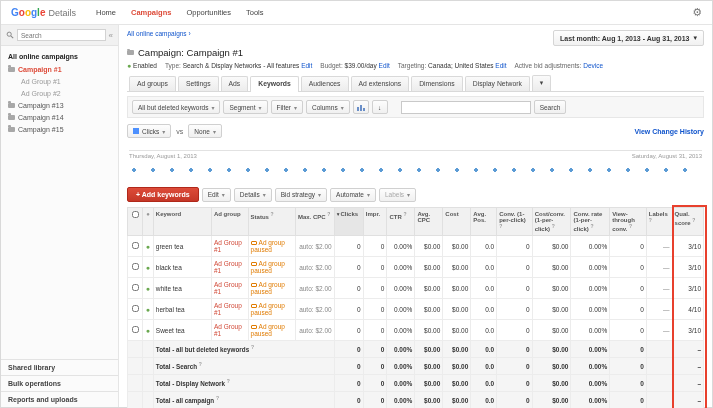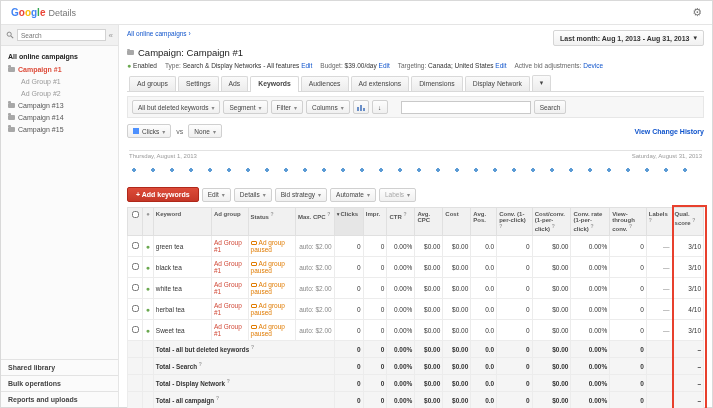--- a/index.html
+++ b/index.html
@@ -105,20 +105,26 @@
   <header class="topbar">
     <div class="logo">
       <span class="l0">G</span>
         <span class="l1">o</span>
         <span class="l2">o</span>
         <span class="l3">g</span>
         <span class="l4">l</span>
         <span class="l5">e</span>
       <span class="logo-product">Details</span>
     </div>
+    <nav class="topnav">
+      <span class="nav-item">Home</span>
+      <span class="nav-item active">Campaigns</span>
+      <span class="nav-item">Opportunities</span>
+      <span class="nav-item">Tools</span>
+    </nav>
     <span class="gear">⚙</span>
   </header>
 
   <div class="content">
 
     <aside class="sidebar">
       <div class="search-row">
         <span>
           <svg width="8" height="8" viewBox="0 0 10 10">
               <circle cx="4" cy="4" r="2.6" fill="none" stroke="#888" stroke-width="1.2"></circle>

